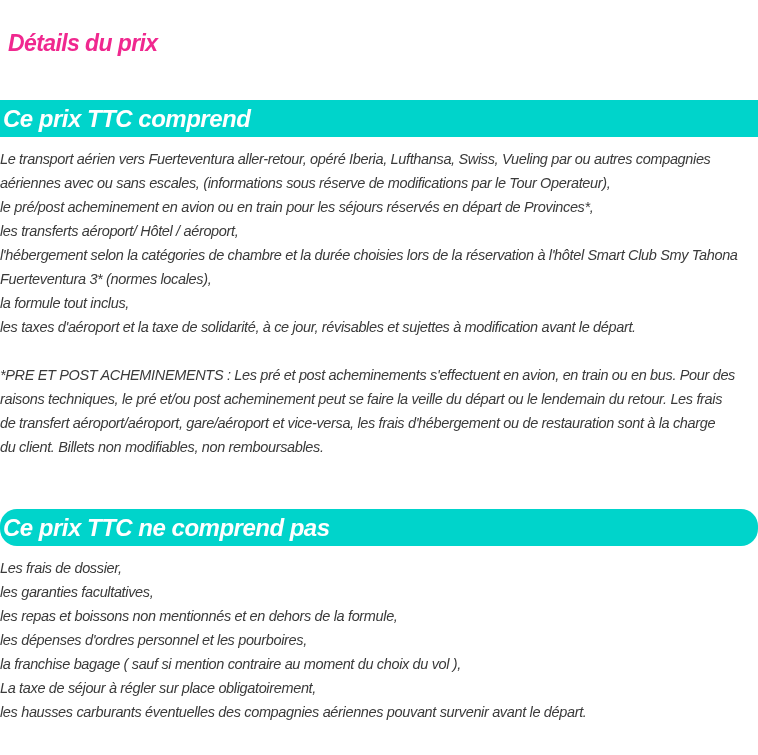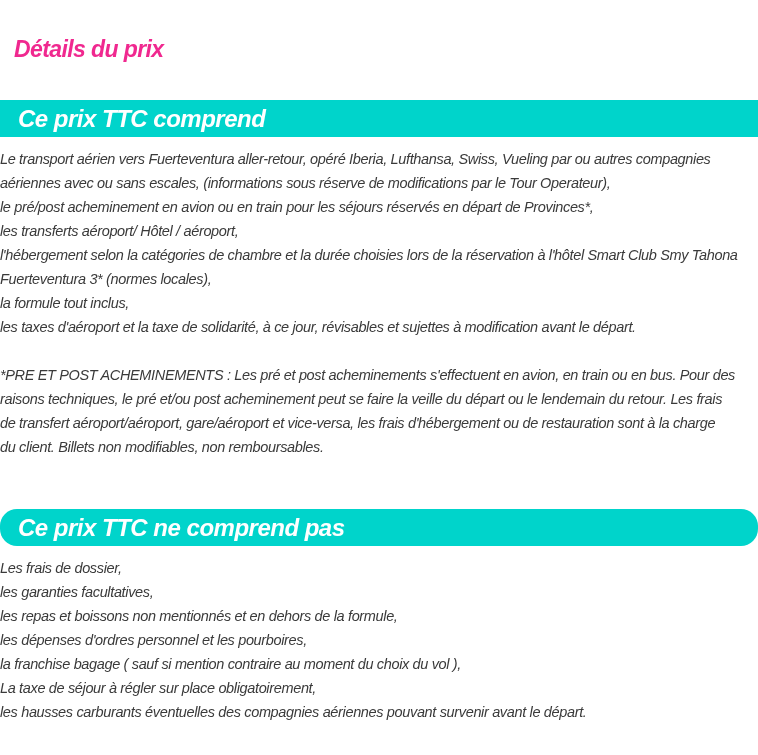--- a/index.html
+++ b/index.html
@@ -11,36 +11,36 @@
       width: 758px;
       height: 755px;
       overflow: hidden;
       font-family: "Liberation Sans", "DejaVu Sans", sans-serif;
       position: relative;
     }
     .page-title {
       position: absolute;
       left: 0;
       top: 20px;
-      margin: 14px;
+      margin: 8px;
       font-size: 23px;
       font-style: italic;
       font-weight: bold;
       color: #f0288f;
       letter-spacing: -0.6px;
       line-height: 30px;
     }
     .section-bar {
       position: absolute;
       left: 0;
       width: 758px;
       height: 37px;
       background: #00d4cb;
       box-sizing: border-box;
-      padding-left: 18px;
+      padding-left: 3px;
       color: #ffffff;
       font-style: italic;
       font-weight: bold;
       font-size: 24px;
       line-height: 37px;
       letter-spacing: -0.5px;
       white-space: nowrap;
     }
     .bar-1 { top: 100px; }
     .bar-2 { top: 509px; border-radius: 17px; }

